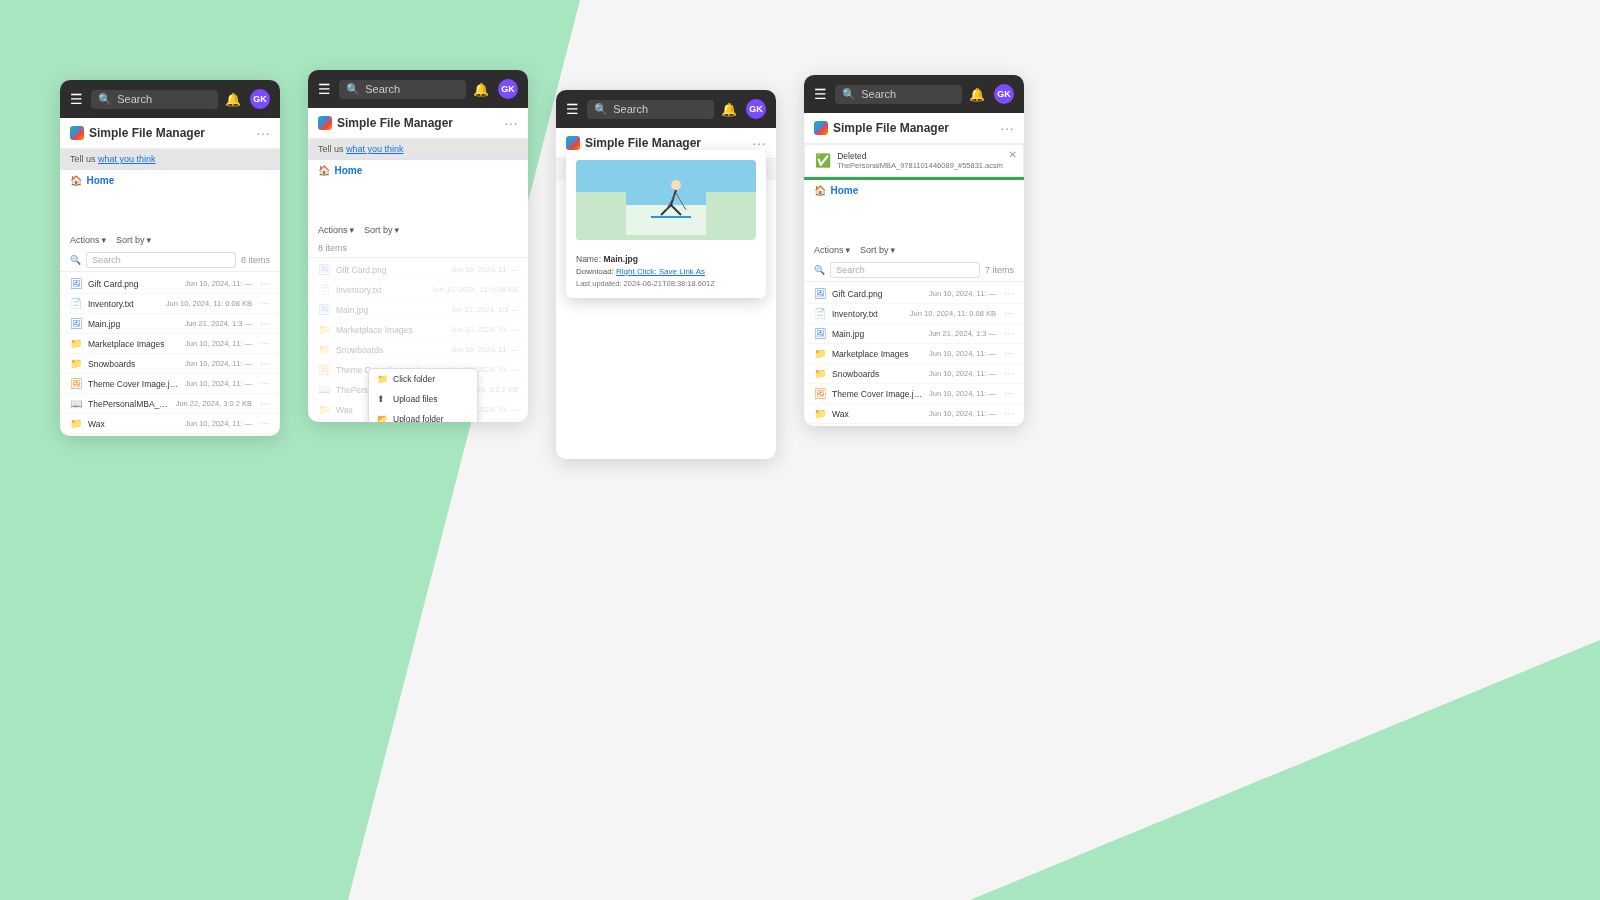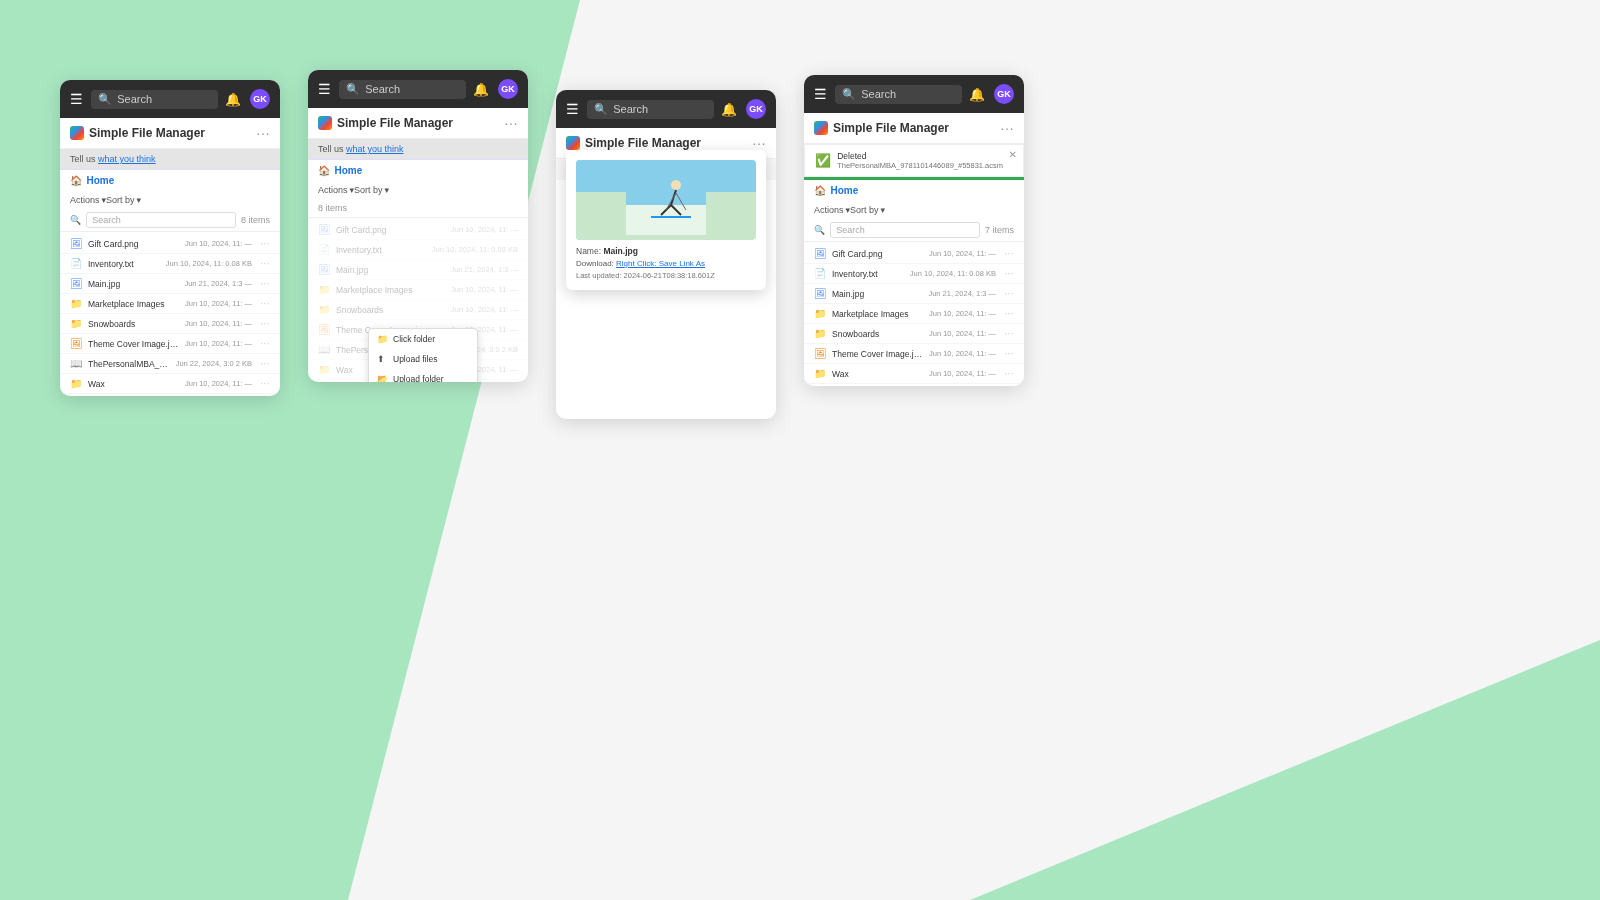--- a/index.html
+++ b/index.html
@@ -157,20 +157,22 @@
 
     
     .toolbar {
       display: flex;
       align-items: center;
       justify-content: space-between;
       padding: 4px 10px;
     }
     .toolbar-actions {
       display: flex;
+      gap: 10px;
+      margin-top: 40px;
     }
     .toolbar-btn {
       font-size: 9px;
       color: #555;
       cursor: pointer;
       display: flex;
       align-items: center;
       gap: 2px;
     }
 
@@ -250,21 +252,21 @@
       display: flex;
       align-items: center;
       justify-content: center;
       position: relative;
     }
     .preview-bg-sky {
       position: absolute;
       top: 0; left: 0; right: 0; bottom: 0;
       background: linear-gradient(180deg, #87ceeb 40%, #c8e6c9 40%);
     }
-    .preview-info { margin-top: 6px; }
+    .preview-info { margin-top: 14px; }
     .preview-label { font-size: 8.5px; color: #555; margin-bottom: 3px; }
     .preview-name { font-weight: 600; font-size: 8.5px; color: #333; }
     .preview-alt { font-size: 8px; color: #555; line-height: 1.4; margin: 3px 0; }
     .preview-download { font-size: 8px; color: #555; margin: 3px 0; }
     .preview-download a { color: #1a73e8; text-decoration: underline; }
     .preview-updated { font-size: 7.5px; color: #777; }
 
     
     .toast-bar {
       background: #fff;

